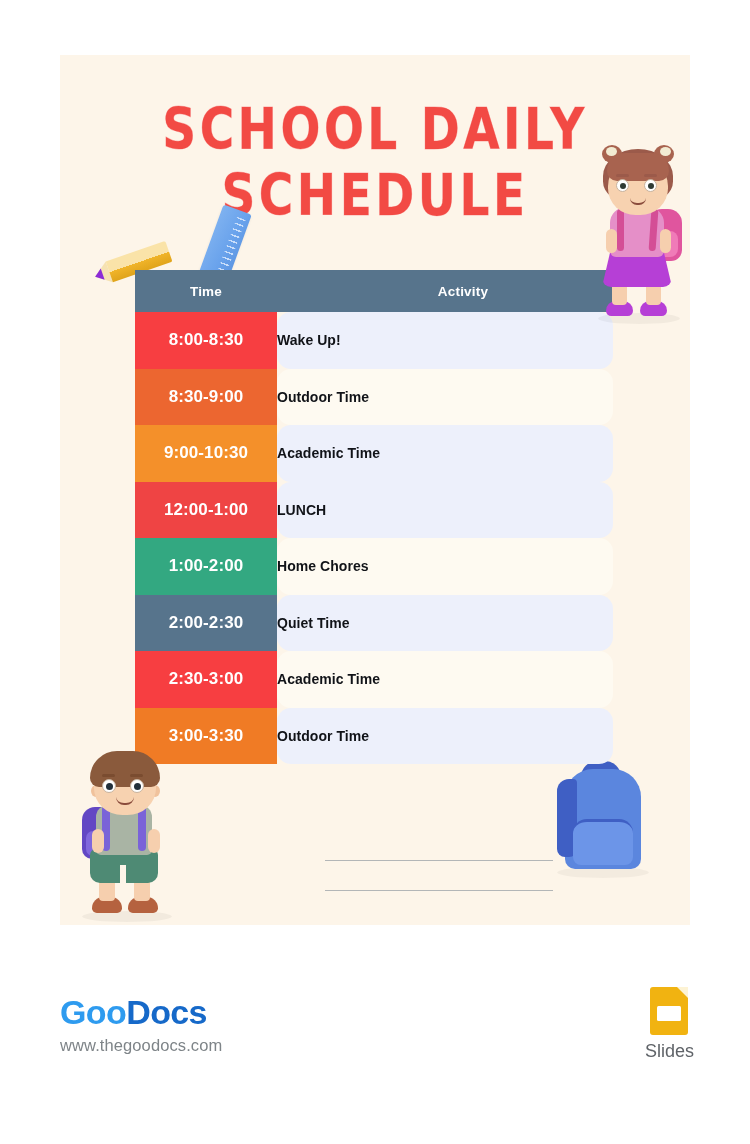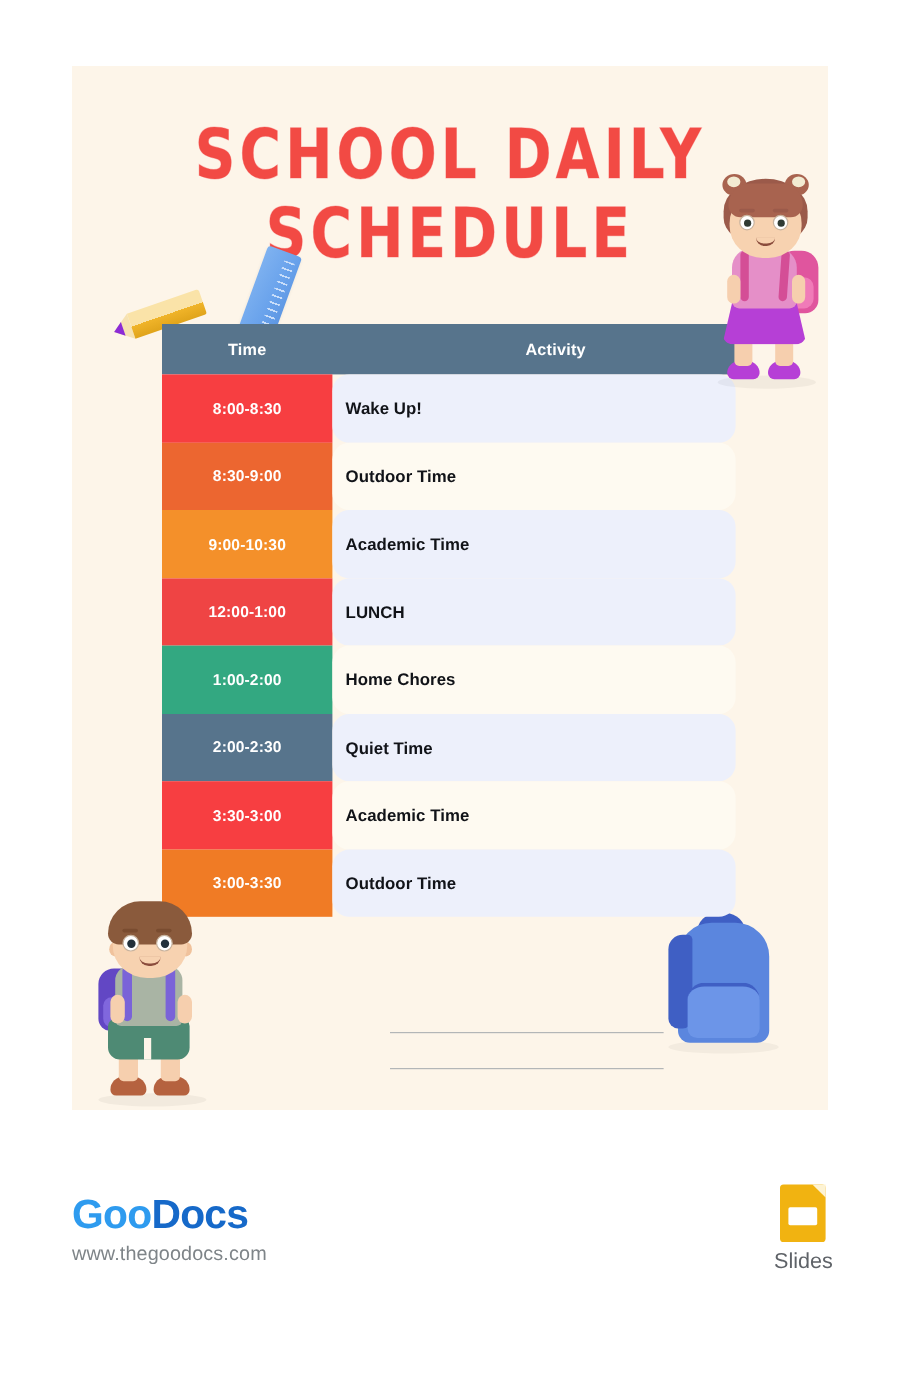--- a/index.html
+++ b/index.html
@@ -139,29 +139,29 @@
   .trow {
     display: flex;
     height: 56.5px;
   }
   .td-time {
     width: 142px;
     display: flex;
     align-items: center;
     justify-content: center;
     color: #ffffff;
-    font-size: 13px;
+    font-size: 17px;
     font-weight: 700;
     letter-spacing: 0.1px;
   }
   .td-activity {
     flex: 1;
     display: flex;
     align-items: center;
-    padding-left: 11px;
+    padding-left: 0;
     color: #111318;
     font-size: 14px;
     font-weight: 700;
     letter-spacing: 0.05px;
     border-radius: 14px;
   }
   .bg-a { background: #EDF0FB; }
   .bg-b { background: #FEFAF1; }
 
   
@@ -482,21 +482,21 @@
       </div>
       <div class="trow">
         <div class="td-time" style="background: rgb(51, 168, 129);">1:00-2:00</div>
         <div class="td-activity bg-b">Home Chores</div>
       </div>
       <div class="trow">
         <div class="td-time" style="background: rgb(87, 116, 140);">2:00-2:30</div>
         <div class="td-activity bg-a">Quiet Time</div>
       </div>
       <div class="trow">
-        <div class="td-time" style="background: rgb(247, 62, 65);">3:30-3:00</div>
+        <div class="td-time" style="background: rgb(247, 62, 65);">2:30-3:00</div>
         <div class="td-activity bg-b">Academic Time</div>
       </div>
       <div class="trow">
         <div class="td-time" style="background: rgb(240, 123, 37); text-align: right;">3:00-3:30</div>
         <div class="td-activity bg-a">Outdoor Time</div>
       </div>
     </div>
 
     <div id="write-lines">
       <div class="wline"></div>

